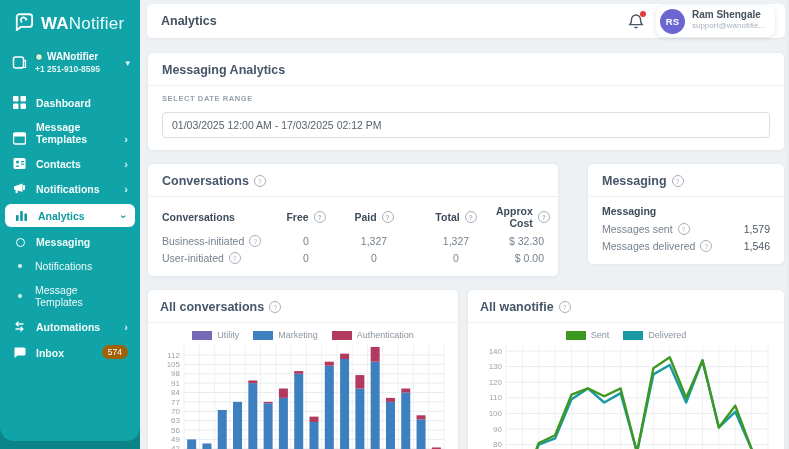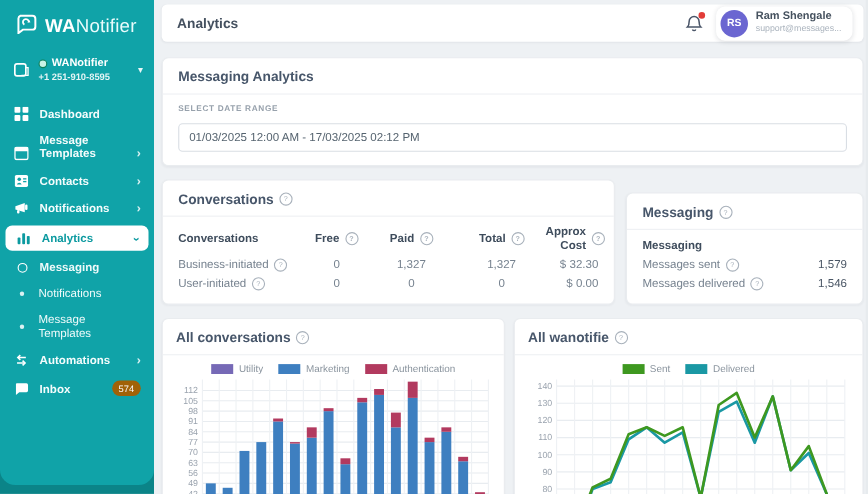--- a/index.html
+++ b/index.html
@@ -46,21 +46,21 @@
   .user-name{font-size:10px;font-weight:600;color:#46525f;line-height:1.25;}
   .user-email{font-size:8px;color:#aab3bd;}
   .card{background:#fff;border:1px solid #e9ecef;border-radius:6px;box-shadow:0 1px 2px rgba(16,24,40,.04);
     box-sizing:border-box;}
   .filter-card{margin-top:14px;padding:10px 14px 12px;}
   .card-title{font-size:12.5px;font-weight:700;color:#47566a;}
   .divider{height:1px;background:#eef0f3;margin:8px -14px 8px;}
   .field-label{font-size:7.5px;font-weight:700;letter-spacing:.6px;color:#97a1ac;margin:2px 0 9px;}
   .date-input{width:100%;box-sizing:border-box;border:1px solid #d9dee4;border-radius:4px;height:26px;
     font-size:10.5px;color:#55636f;padding:0 9px;font-family:"Liberation Sans",sans-serif;background:#fff;outline:none;}
-  .row-cards{display:flex;gap:10px;margin-top:12px;align-items:flex-end;}
+  .row-cards{display:flex;gap:28px;margin-top:12px;align-items:flex-start;}
   .conv-card{width:412px;padding:10px 14px 12px;}
   .msg-card{flex:1;padding:10px 14px 12px;}
   .title-row{display:flex;align-items:center;}
   .info{display:inline-flex;width:10px;height:10px;border:1px solid #a8b1bb;border-radius:50%;font-size:6.5px;
     align-items:center;justify-content:center;color:#a8b1bb;margin-left:5px;cursor:pointer;flex:0 0 auto;}
   .tbl-head,.tbl-row{display:grid;grid-template-columns:118px 52px 84px 80px 1fr;font-size:10.5px;align-items:center;}
   .tbl-head{color:#3e4c5c;font-weight:700;margin-bottom:6px;}
   .tbl-row{color:#76828f;margin-top:5px;}
   .c-mid{text-align:center;}
   .c-end{text-align:right;}
@@ -223,21 +223,21 @@
         <svg width="16" height="17" viewBox="0 0 16 17">
             <path d="M8,2 a4.5,4.5 0 0 1 4.5,4.5 c0,3 .8,4.3 1.6,5.1 h-12.2 c.8,-.8 1.6,-2.1 1.6,-5.1 A4.5,4.5 0 0 1 8,2 z" fill="none" stroke="#4a5568" stroke-width="1.4"></path>
             <path d="M6.5,13.8 a1.6,1.6 0 0 0 3,0" fill="none" stroke="#4a5568" stroke-width="1.3"></path>
           </svg>
         <span class="bell-dot"></span>
       </span>
       <div class="user-chip">
         <span class="avatar">RS</span>
         <span>
           <div class="user-name">Ram Shengale</div>
-          <div class="user-email">support@messages...</div>
+          <div class="user-email">support@wanotifie...</div>
         </span>
       </div>
     </header>
 
     <section class="card filter-card">
       <div class="card-title">Messaging Analytics</div>
       <div class="divider"></div>
       <div class="field-label">SELECT DATE RANGE</div>
       <input class="date-input" type="text" value="01/03/2025 12:00 AM - 17/03/2025 02:12 PM" style="">
     </section>

